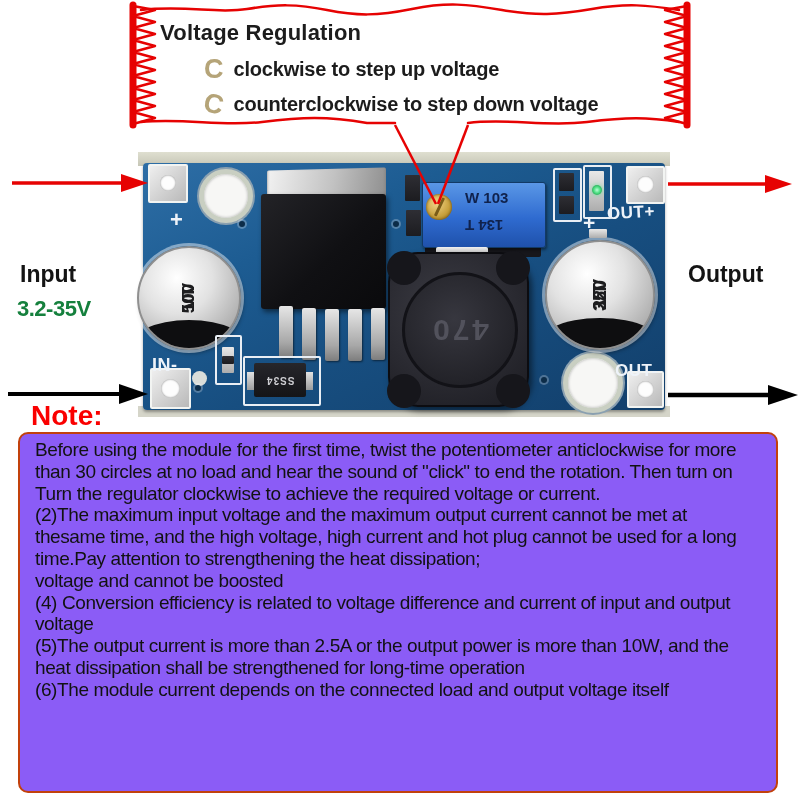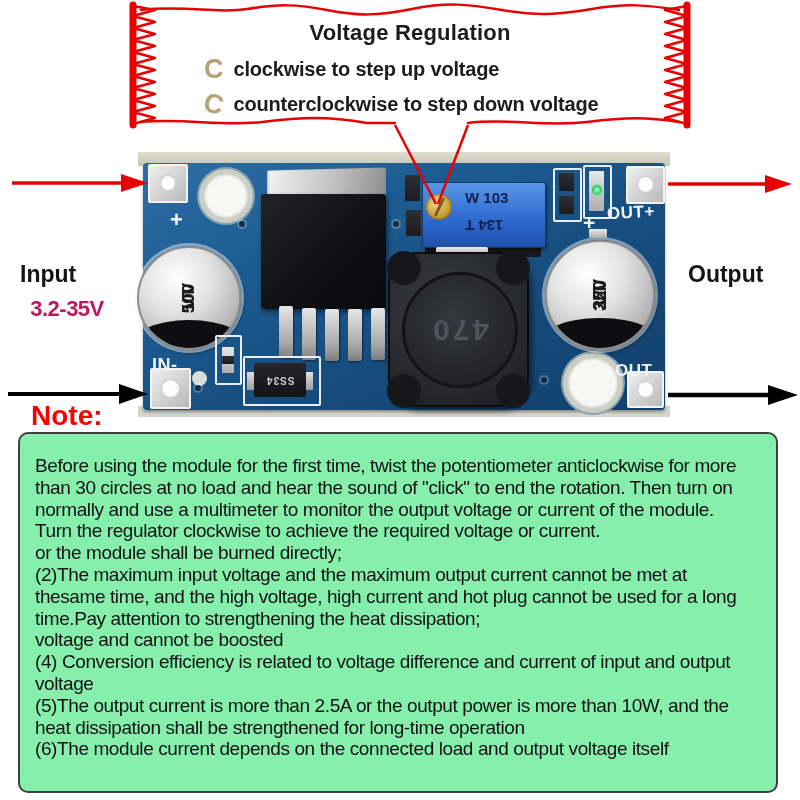--- a/index.html
+++ b/index.html
@@ -1,29 +1,29 @@
 <!DOCTYPE html>
 <html><head>
 <meta charset="utf-8">
 <style>
   html,body{margin:0;padding:0;background:#fff;}
   .canvas{position:relative;width:800px;height:800px;background:#ffffff;overflow:hidden;
           font-family:"Liberation Sans",sans-serif;}
   .abs{position:absolute;}
   
-  .callout-title{position:absolute;left:160px;top:20px;width:500px;text-align:center;
+  .callout-title{position:absolute;left:160px;top:20px;width:500px;text-align:left;
     font-size:22px;font-weight:bold;color:#1c1c1c;letter-spacing:0.2px;}
   .instr-row{position:absolute;left:204px;display:flex;align-items:center;gap:10px;}
   .instr-icon{font-size:27px;font-weight:bold;color:#b5a478;line-height:26px;
     font-family:"Liberation Sans",sans-serif;}
   .instr-icon.tilt{transform:rotate(14deg);}
   .instr-text{font-size:20px;font-weight:bold;color:#1c1c1c;letter-spacing:-0.2px;white-space:nowrap;}
   
   .io-label{position:absolute;font-weight:bold;color:#141414;font-size:23px;text-align:left;}
-  .io-range{position:absolute;font-weight:bold;color:#be185d;font-size:22px;text-align:center;letter-spacing:-0.5px;}
+  .io-range{position:absolute;font-weight:bold;color:#15803d;font-size:22px;text-align:left;letter-spacing:-0.5px;}
   
   .photo-sliver{position:absolute;left:138px;width:532px;background:linear-gradient(#dededp,#c6c6b6);}
   .pcb{position:absolute;left:143px;top:163px;width:522px;height:247px;border-radius:4px;
     background:linear-gradient(155deg,#2e6ea6 0%,#1d5c92 30%,#174e80 58%,#123f6b 100%);
     box-shadow:0 2px 3px rgba(0,0,0,.35);}
   .pcb *{position:absolute;}
   .pad{background:linear-gradient(135deg,#efefef,#b9b9b9);border:2px solid #f2f4f2;border-radius:2px;}
   .pad .hole{background:#fdfdfd;border-radius:50%;box-shadow:inset 0 0 2px #777;}
   .bighole{border-radius:50%;background:#f7f7f5;border:5px solid #c9cfc2;box-shadow:0 0 0 2px #8aa0b0, inset 0 0 3px #aaa;}
   .silk{color:#eef3f9;font-weight:bold;letter-spacing:0.5px;white-space:nowrap;}
@@ -62,22 +62,22 @@
   .led-dot{border-radius:50%;background:radial-gradient(circle,#b8ffd6 0%,#4ade80 45%,#15803d 100%);
     box-shadow:0 0 4px #6ee7a0;}
   .via{width:6px;height:6px;border-radius:50%;background:#0c2c48;box-shadow:0 0 0 2px rgba(255,255,255,.25);}
   .dot-silk{border-radius:50%;background:#d9ddd9;}
   .diode-body{background:linear-gradient(#26262b,#141417);border-radius:2px;
     display:flex;align-items:center;justify-content:center;}
   .diode-mark{transform:rotate(180deg);font-size:10px;font-weight:bold;color:#cfcfd3;letter-spacing:1px;}
   .diode-lead{background:linear-gradient(#e2e2e2,#9c9c9c);}
   
   .note-heading{position:absolute;left:31px;top:400px;font-size:28px;font-weight:bold;color:#fa0000;}
-  .note-box{position:absolute;left:18px;top:432px;width:760px;height:361px;background:#86efac;
-    border:2px solid #404040;border-radius:10px;box-sizing:border-box;padding:21px 8px 0 15px;}
+  .note-box{position:absolute;left:18px;top:432px;width:760px;height:361px;background:#8b5cf6;
+    border:2px solid #c2410c;border-radius:10px;box-sizing:border-box;padding:5px 8px 0 15px;}
   .note-line{font-size:19px;line-height:21.8px;color:#121212;letter-spacing:-0.4px;white-space:nowrap;}
   svg{display:block;}
   .overlay{position:absolute;left:0;top:0;z-index:30;pointer-events:none;}
 </style>
 </head>
 <body>
 
 <div class="canvas">
 
   <div class="abs" style="left:0;top:0;width:800px;height:140px;">
@@ -213,23 +213,21 @@
       <div class="smd-silver" style="left:5px;top:10px;width:12px;height:26px;"></div>
       <div class="smd-dark" style="left:5px;top:19px;width:12px;height:8px;"></div>
     </div>
   </div>
 
   <div class="note-heading">Note:</div>
   <div class="note-box">
     <div>
         <div class="note-line">Before using the module for the first time, twist the potentiometer anticlockwise for more</div>
         <div class="note-line">than 30 circles at no load and hear the sound of "click" to end the rotation. Then turn on</div>
-        <div class="note-line">normally and use a multimeter to monitor the output voltage or current of the module.</div>
         <div class="note-line">Turn the regulator clockwise to achieve the required voltage or current.</div>
-        <div class="note-line">or the module shall be burned directly;</div>
         <div class="note-line">(2)The maximum input voltage and the maximum output current cannot be met at</div>
         <div class="note-line">thesame time, and the high voltage, high current and hot plug cannot be used for a long</div>
         <div class="note-line">time.Pay attention to strengthening the heat dissipation;</div>
         <div class="note-line">voltage and cannot be boosted</div>
         <div class="note-line">(4) Conversion efficiency is related to voltage difference and current of input and output</div>
         <div class="note-line">voltage</div>
         <div class="note-line">(5)The output current is more than 2.5A or the output power is more than 10W, and the</div>
         <div class="note-line">heat dissipation shall be strengthened for long-time operation</div>
         <div class="note-line">(6)The module current depends on the connected load and output voltage itself</div>
       </div>

